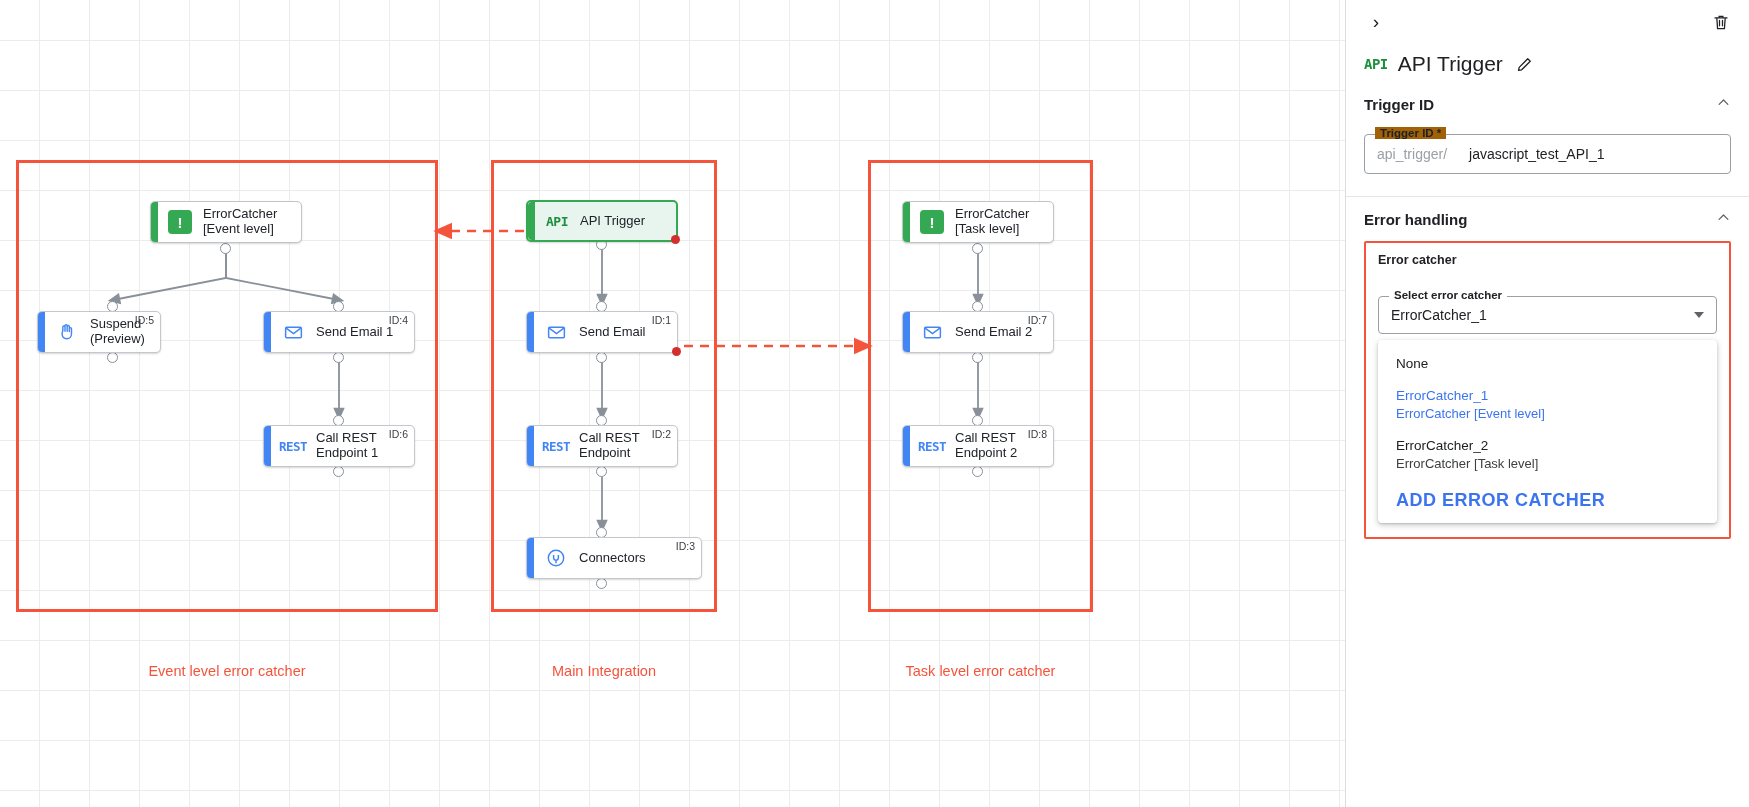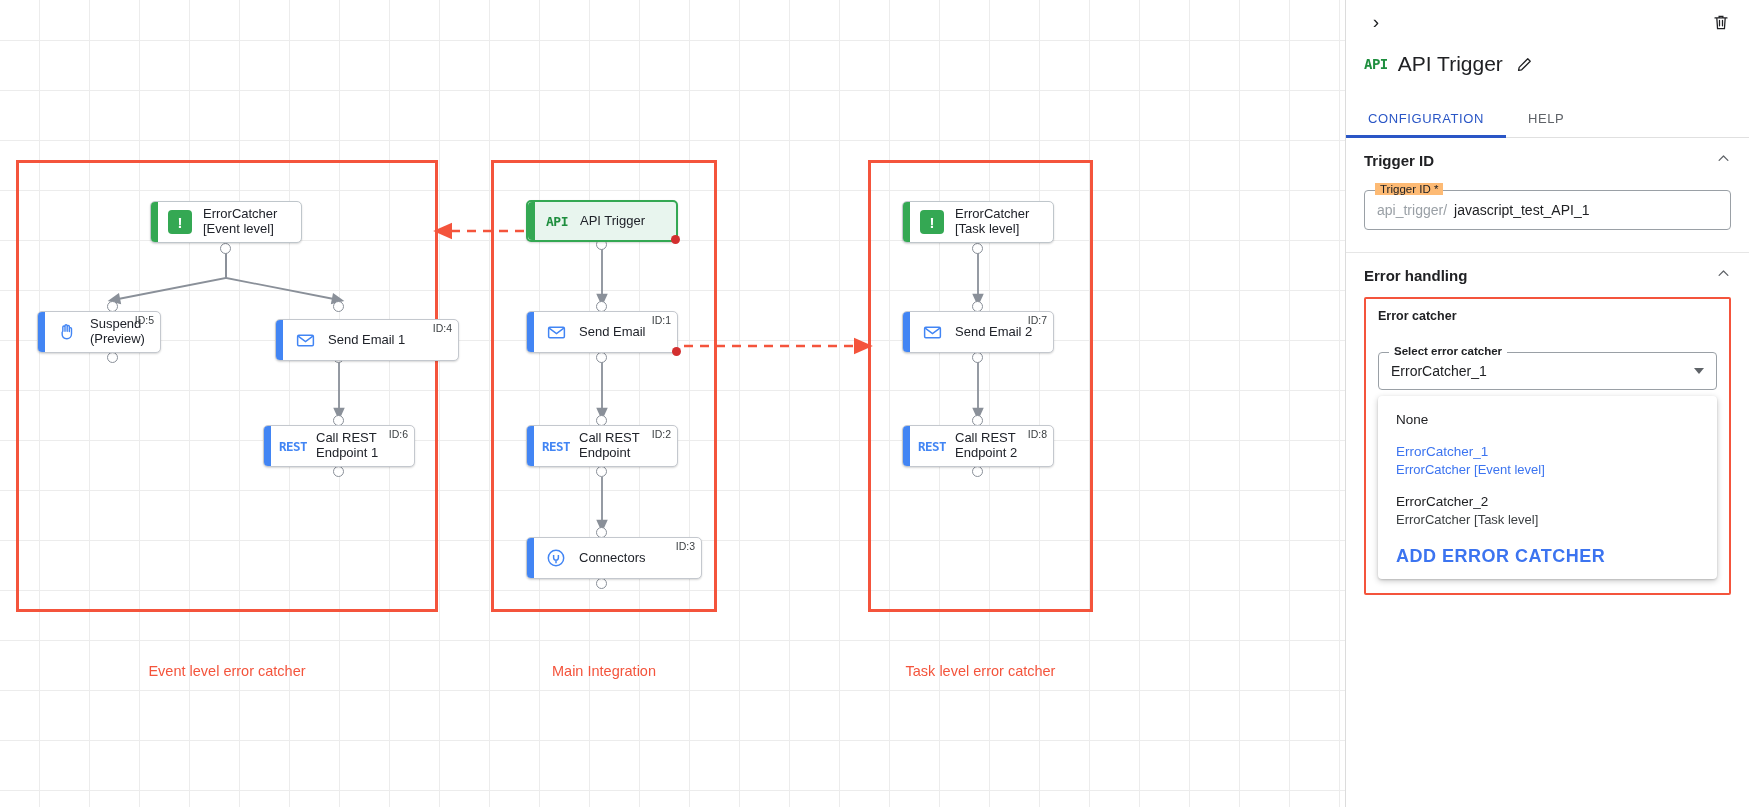--- a/index.html
+++ b/index.html
@@ -203,28 +203,28 @@
     position: relative;
     height: 40px;
     border: 1px solid #9aa0a6;
     border-radius: 4px;
     display: flex; align-items: center;
     padding: 0 12px;
   }
   .outlined .legend {
     position: absolute;
     top: -8px; left: 10px;
-    background: #fdba74;
+    background: #a16207;
     padding: 0 5px;
     font-size: 11.5px;
     color: #202124;
-    font-weight: normal;
+    font-weight: bold;
     white-space: nowrap;
   }
-  .prefix { color: #9aa0a6; font-size: 14px; margin-right: 7px; }
+  .prefix { color: #9aa0a6; font-size: 14px; margin-right: 22px; }
   .txtval { color: #202124; font-size: 14px; }
 
   
   #error-handling { border-bottom: none; }
 
   .err-box {
     border: 2.5px solid #f4543c;
     border-radius: 2px;
     padding: 10px 12px 14px 12px;
     position: relative;
@@ -359,21 +359,21 @@
       <div class="nicon">
         <svg width="20" height="20" viewBox="0 0 24 24" fill="none" stroke="#4285f4" stroke-width="1.7" stroke-linecap="round" stroke-linejoin="round">
           <path d="M7 11V6a1.3 1.3 0 012.6 0v5M9.6 11V4.6a1.3 1.3 0 012.6 0V11M12.2 11V5.4a1.3 1.3 0 012.6 0V11M14.8 11.4V8a1.3 1.3 0 012.6 0v6c0 3.4-2.3 6-5.6 6s-5.6-2-5.6-5.2v-2.6"></path>
         </svg>
       </div>
       <div class="nlabel">Suspend
 (Preview)</div>
       <div class="nid">ID:5</div>
     </div>
 
-    <div class="node blue" style="left:275px; top:311px; width:184px;margin-top:8px;">
+    <div class="node blue" style="left:263px; top:311px; width:152px;">
       <div class="accent"></div>
       <div class="nicon">
         <svg width="21" height="21" viewBox="0 0 24 24" fill="none" stroke="#4285f4" stroke-width="1.7">
           <rect x="3" y="6" width="18" height="12" rx="1.3"></rect>
           <path d="M3.6 7l8.4 6.2L20.4 7"></path>
         </svg>
       </div>
       <div class="nlabel">Send Email 1</div>
       <div class="nid">ID:4</div>
     </div>
@@ -481,24 +481,20 @@
     <div id="panel-title-row">
       <span class="t-api">API</span>
       <span class="t-name">API Trigger</span>
       <span class="edit-icon">
         <svg width="17" height="17" viewBox="0 0 24 24" fill="none" stroke="#202124" stroke-width="1.8" stroke-linecap="round" stroke-linejoin="round">
           <path d="M16.6 3.9l3.5 3.5L8 19.5l-4.4.9.9-4.4z"></path>
         </svg>
       </span>
     </div>
 
-    <div id="tabs">
-      <div class="tab active">CONFIGURATION</div>
-      <div class="tab">HELP</div>
-    </div>
 
     <div class="section">
       <div class="section-header">
         <span>Trigger ID</span>
         <span class="chev">
           <svg width="15" height="15" viewBox="0 0 24 24" fill="none" stroke="#5f6368" stroke-width="2" stroke-linecap="round" stroke-linejoin="round">
               <path d="M5 15l7-7 7 7"></path>
             </svg>
         </span>
       </div>

